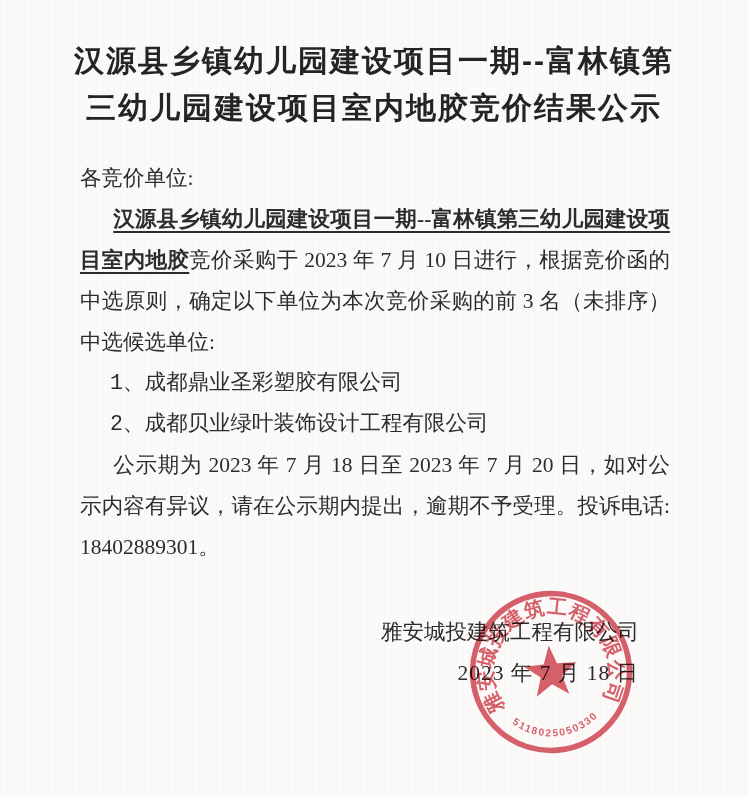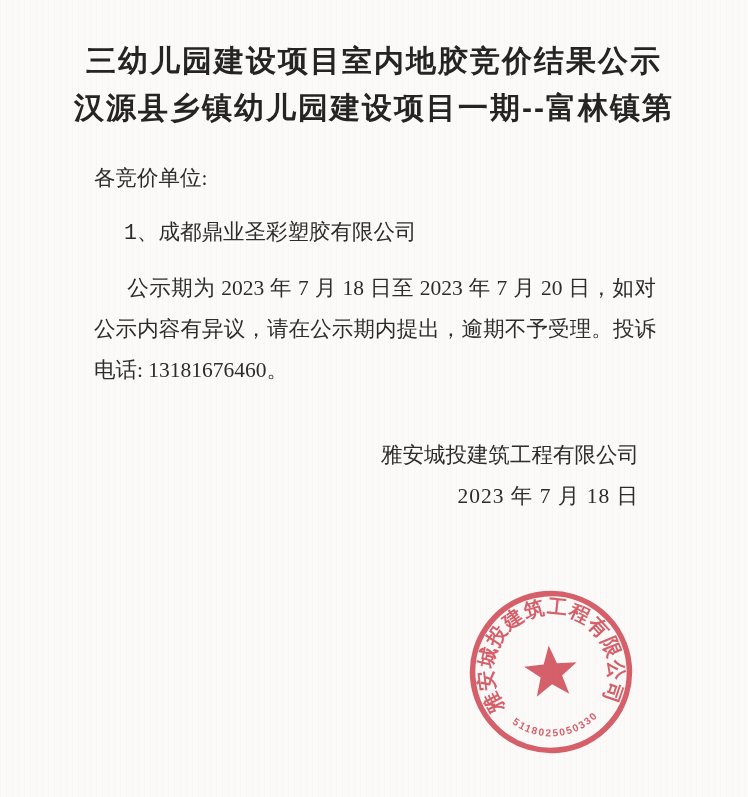--- a/index.html
+++ b/index.html
@@ -19,21 +19,21 @@
     font-family:"Liberation Sans","DejaVu Sans",sans-serif;
     font-size:30px;line-height:47px;font-weight:700;
     text-align:center;letter-spacing:2px;color:#262323;
   }
   .tline{display:block;}
   .body-text{
     margin:27px 78px 0 80px;
     font-size:21.5px;line-height:41px;
     text-align:justify;
   }
-  .body-text p{margin:14px;}
+  .body-text p{margin:0;}
   .indent{text-indent:1.55em;}
   .candidate{padding-left:1.4em;font-family:Liberation Mono, monospace;}
   .bold-underline{
     font-weight:700;
     text-decoration:underline;
     text-underline-offset:5px;
     text-decoration-thickness:1.5px;
   }
   .closing{
     margin:44px 78px 0 0;
@@ -50,28 +50,30 @@
     pointer-events:none;
   }
   .seal svg{display:block;width:100%;height:100%;}
 </style>
 </head>
 <body>
 
 <div class="page">
 
   <h1 class="title">
+    <span class="tline">汉源县乡镇幼儿园建设项目一期--富林镇第</span>
     <span class="tline">三幼儿园建设项目室内地胶竞价结果公示</span>
-    <span class="tline">汉源县乡镇幼儿园建设项目一期--富林镇第</span>
   </h1>
 
   <div class="body-text">
     <p class="salutation">各竞价单位:</p>
+    <p class="para indent"><span class="bold-underline">汉源县乡镇幼儿园建设项目一期--富林镇第三幼儿园建设项目室内地胶</span><span>竞价采购于 2023 年 7 月 10 日进行，根据竞价函的中选原则，确定以下单位为本次竞价采购的前 3 名（未排序）中选候选单位:</span></p>
     <p class="para candidate">1、成都鼎业圣彩塑胶有限公司</p>
-    <p class="para indent">公示期为 2023 年 7 月 18 日至 2023 年 7 月 20 日，如对公示内容有异议，请在公示期内提出，逾期不予受理。投诉电话: 13181676460。</p>
+    <p class="para candidate">2、成都贝业绿叶装饰设计工程有限公司</p>
+    <p class="para indent">公示期为 2023 年 7 月 18 日至 2023 年 7 月 20 日，如对公示内容有异议，请在公示期内提出，逾期不予受理。投诉电话: 18402889301。</p>
   </div>
 
   <div class="closing">
     <div class="company">雅安城投建筑工程有限公司</div>
     <div class="date">2023 年 7 月 18 日</div>
   </div>
 
   <div class="seal">
     <svg viewBox="0 0 160 160" xmlns="http://www.w3.org/2000/svg">
       <defs>

